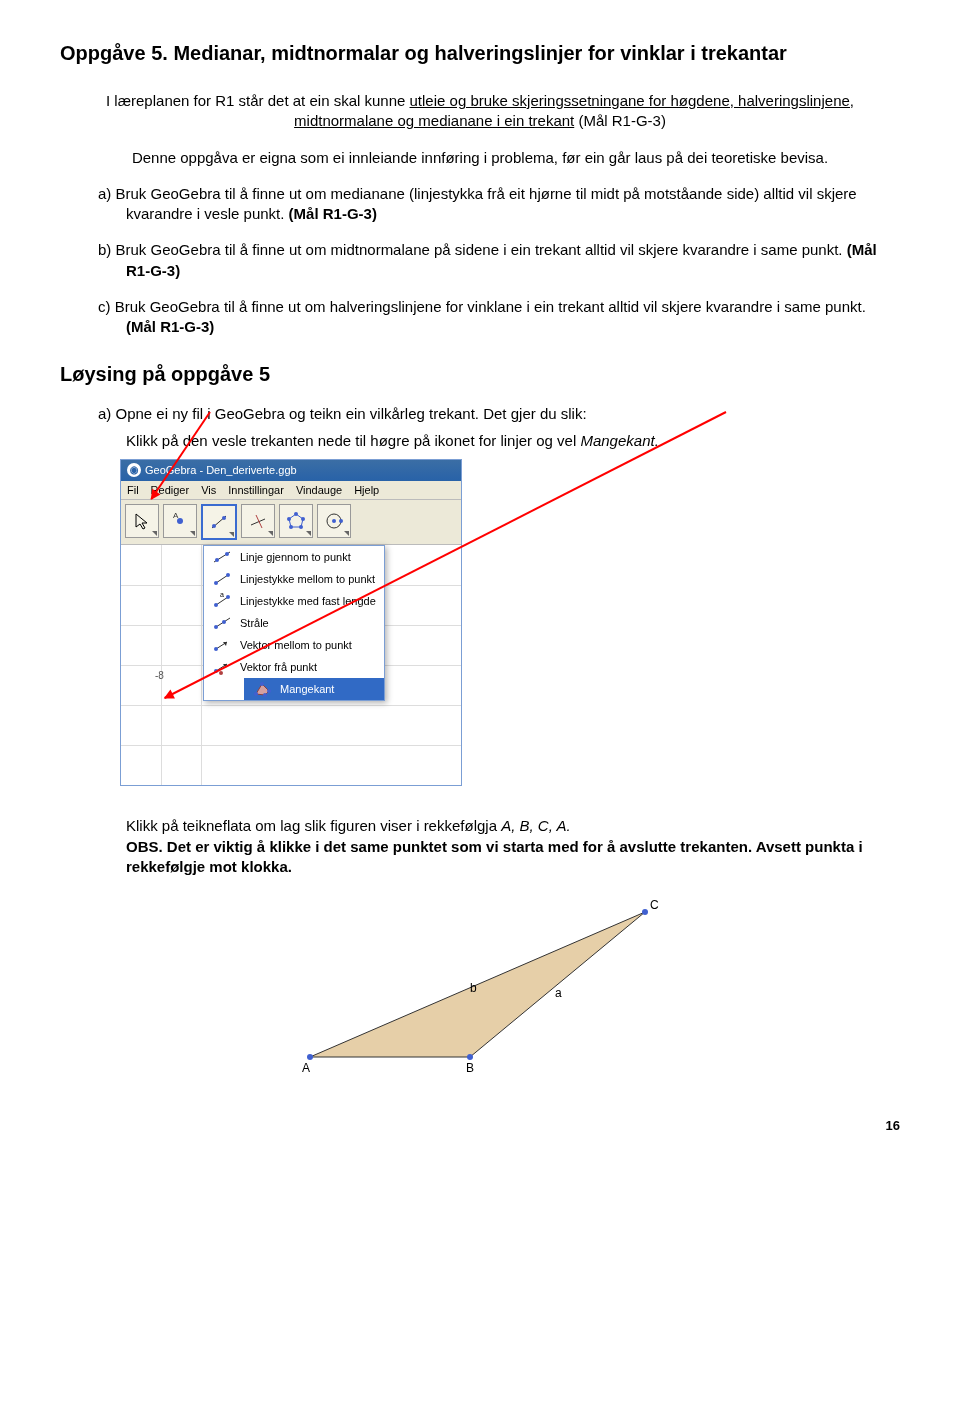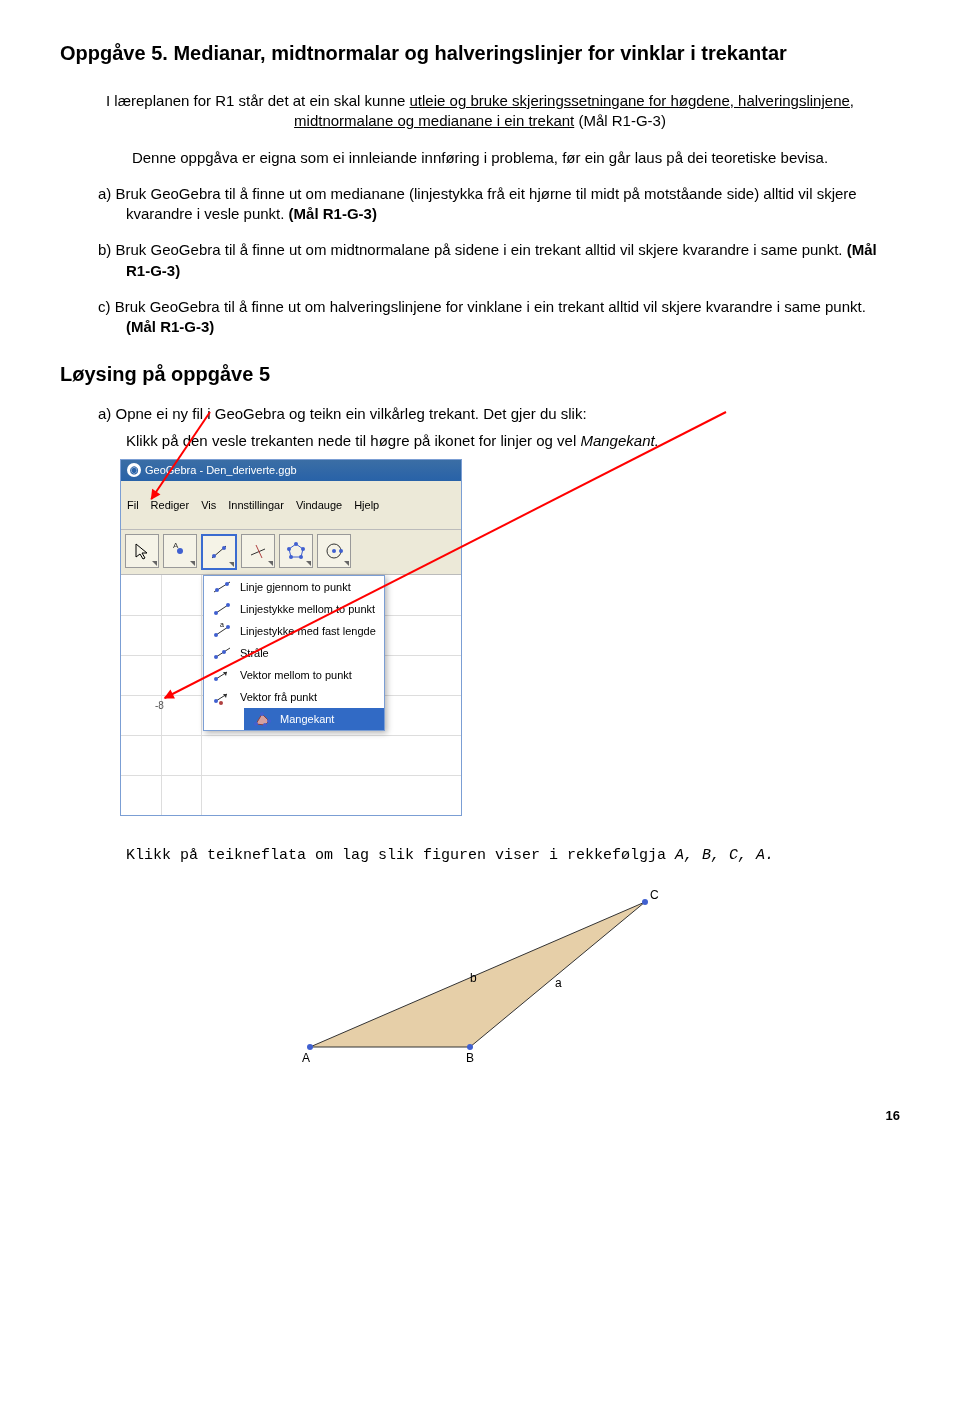--- a/index.html
+++ b/index.html
@@ -44,21 +44,21 @@
     align-items: center;
     gap: 4px;
   }
   .gg-title .ico {
     width:14px;height:14px;background:#fff;border-radius:50%;
     display:inline-flex;align-items:center;justify-content:center;
     color:#2862a8;font-weight:bold;font-size:10px;
   }
   .gg-menu {
     background:#ece9d8;
-    padding: 17px 6px;
+    padding: 2px 6px;
     display:flex;
     gap:12px;
     border-bottom:1px solid #bbb;
   }
   .gg-toolbar {
     background:#ece9d8;
     padding:4px;
     display:flex;
     gap:4px;
     border-bottom:1px solid #bbb;
@@ -111,21 +111,21 @@
     z-index:50;
   }
   .arrow-line::after{
     content:"";
     position:absolute;right:-1px;top:-4px;
     width:0;height:0;
     border-left:10px solid red;
     border-top:5px solid transparent;
     border-bottom:5px solid transparent;
   }
-  .below { margin-left:66px; margin-top:16px;font-family:Liberation Mono, monospace; }
+  .below { margin-left:66px; margin-top:16px; }
   .triangle-wrap{
     margin:20px 0 0 220px;
     position:relative;width:400px;height:180px;
   }
   .page-num{
     text-align:right;font-size:13px;margin-top:40px;font-weight:bold;
   }
   svg{display:block;}
 </style>
 </head>
@@ -313,20 +313,21 @@
             </span>
           <span>Mangekant</span>
         </div>
       </div>
     </div>
   </div>
 </div>
 
 <div class="below">
   <span>Klikk på teikneflata om lag slik figuren viser i rekkefølgja </span><span class="i">A, B, C, A.</span><br>
+  <span class="b">OBS. Det er viktig å klikke i det same punktet som vi starta med for å avslutte trekanten. Avsett punkta i rekkefølgje mot klokka.</span>
 </div>
 
 <div class="triangle-wrap">
   <svg width="400" height="180">
     <polygon points="30,160 190,160 365,15" fill="#e6cfa8" stroke="#333" stroke-width="1"></polygon>
     <circle cx="30" cy="160" r="3" fill="#4060d0"></circle>
     <circle cx="190" cy="160" r="3" fill="#4060d0"></circle>
     <circle cx="365" cy="15" r="3" fill="#4060d0"></circle>
     <text x="22" y="175" font-size="12">A</text>
     <text x="186" y="175" font-size="12">B</text>

